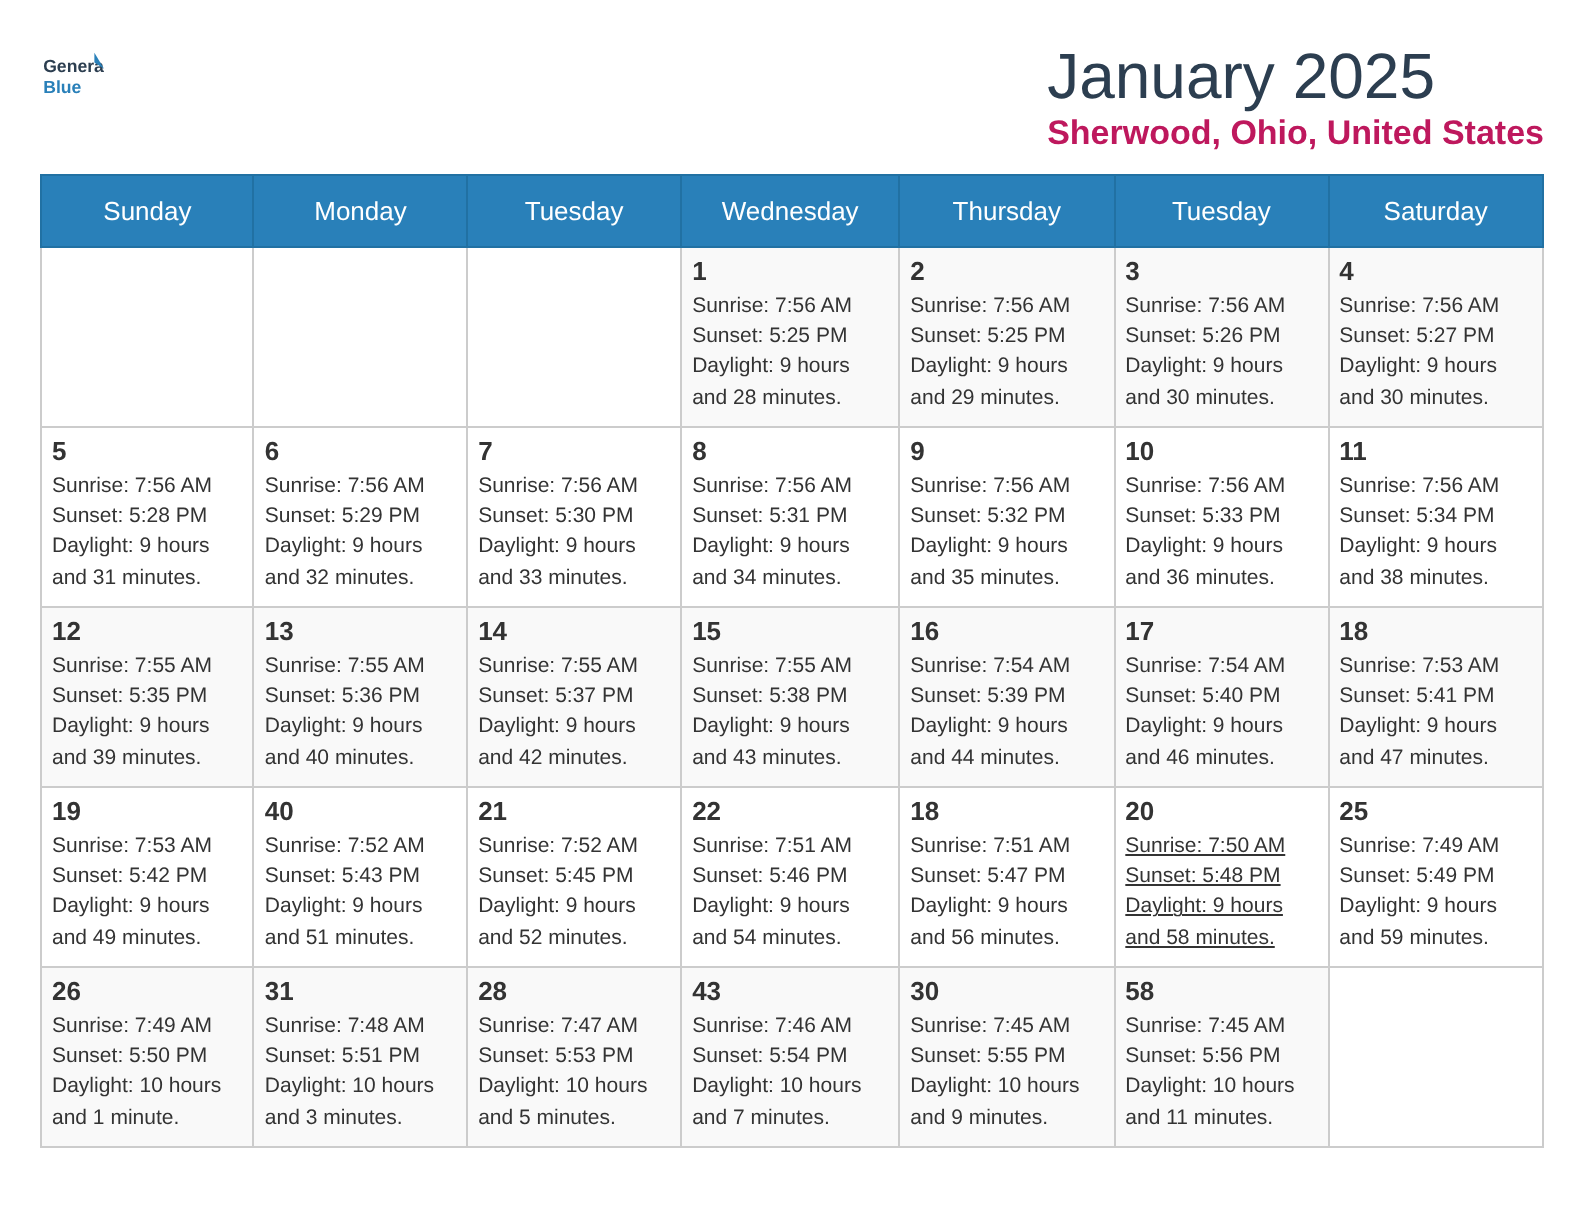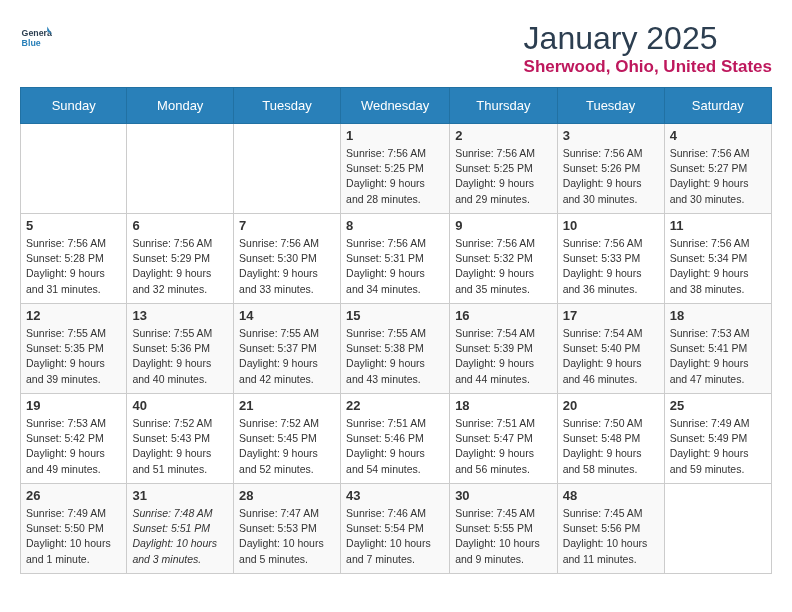--- a/index.html
+++ b/index.html
@@ -276,21 +276,21 @@
         </td>
         <td>
           <span class="day-num">18</span>
           <div class="day-info" style="white-space: pre-line;">Sunrise: 7:51 AM
 Sunset: 5:47 PM
 Daylight: 9 hours
 and 56 minutes.</div>
         </td>
         <td>
           <span class="day-num">20</span>
-          <div class="day-info" style="white-space: pre-line;">Sunrise: 7:50 AM
+          <div class="day-info" style="white-space: pre-line; text-decoration: underline;">Sunrise: 7:50 AM
 Sunset: 5:48 PM
 Daylight: 9 hours
 and 58 minutes.</div>
         </td>
         <td>
           <span class="day-num">25</span>
           <div class="day-info" style="white-space: pre-line;">Sunrise: 7:49 AM
 Sunset: 5:49 PM
 Daylight: 9 hours
 and 59 minutes.</div>
@@ -299,21 +299,21 @@
       <tr>
         <td>
           <span class="day-num">26</span>
           <div class="day-info" style="white-space: pre-line;">Sunrise: 7:49 AM
 Sunset: 5:50 PM
 Daylight: 10 hours
 and 1 minute.</div>
         </td>
         <td>
           <span class="day-num">31</span>
-          <div class="day-info" style="white-space: pre-line; font-style: italic;">Sunrise: 7:48 AM
+          <div class="day-info" style="white-space: pre-line;">Sunrise: 7:48 AM
 Sunset: 5:51 PM
 Daylight: 10 hours
 and 3 minutes.</div>
         </td>
         <td>
           <span class="day-num">28</span>
           <div class="day-info" style="white-space: pre-line;">Sunrise: 7:47 AM
 Sunset: 5:53 PM
 Daylight: 10 hours
 and 5 minutes.</div>
@@ -326,21 +326,21 @@
 and 7 minutes.</div>
         </td>
         <td>
           <span class="day-num">30</span>
           <div class="day-info" style="white-space: pre-line;">Sunrise: 7:45 AM
 Sunset: 5:55 PM
 Daylight: 10 hours
 and 9 minutes.</div>
         </td>
         <td>
-          <span class="day-num">48</span>
+          <span class="day-num">58</span>
           <div class="day-info" style="white-space: pre-line;">Sunrise: 7:45 AM
 Sunset: 5:56 PM
 Daylight: 10 hours
 and 11 minutes.</div>
         </td>
         <td class="empty-cell"></td>
       </tr>
     </tbody>
 </table>
 

